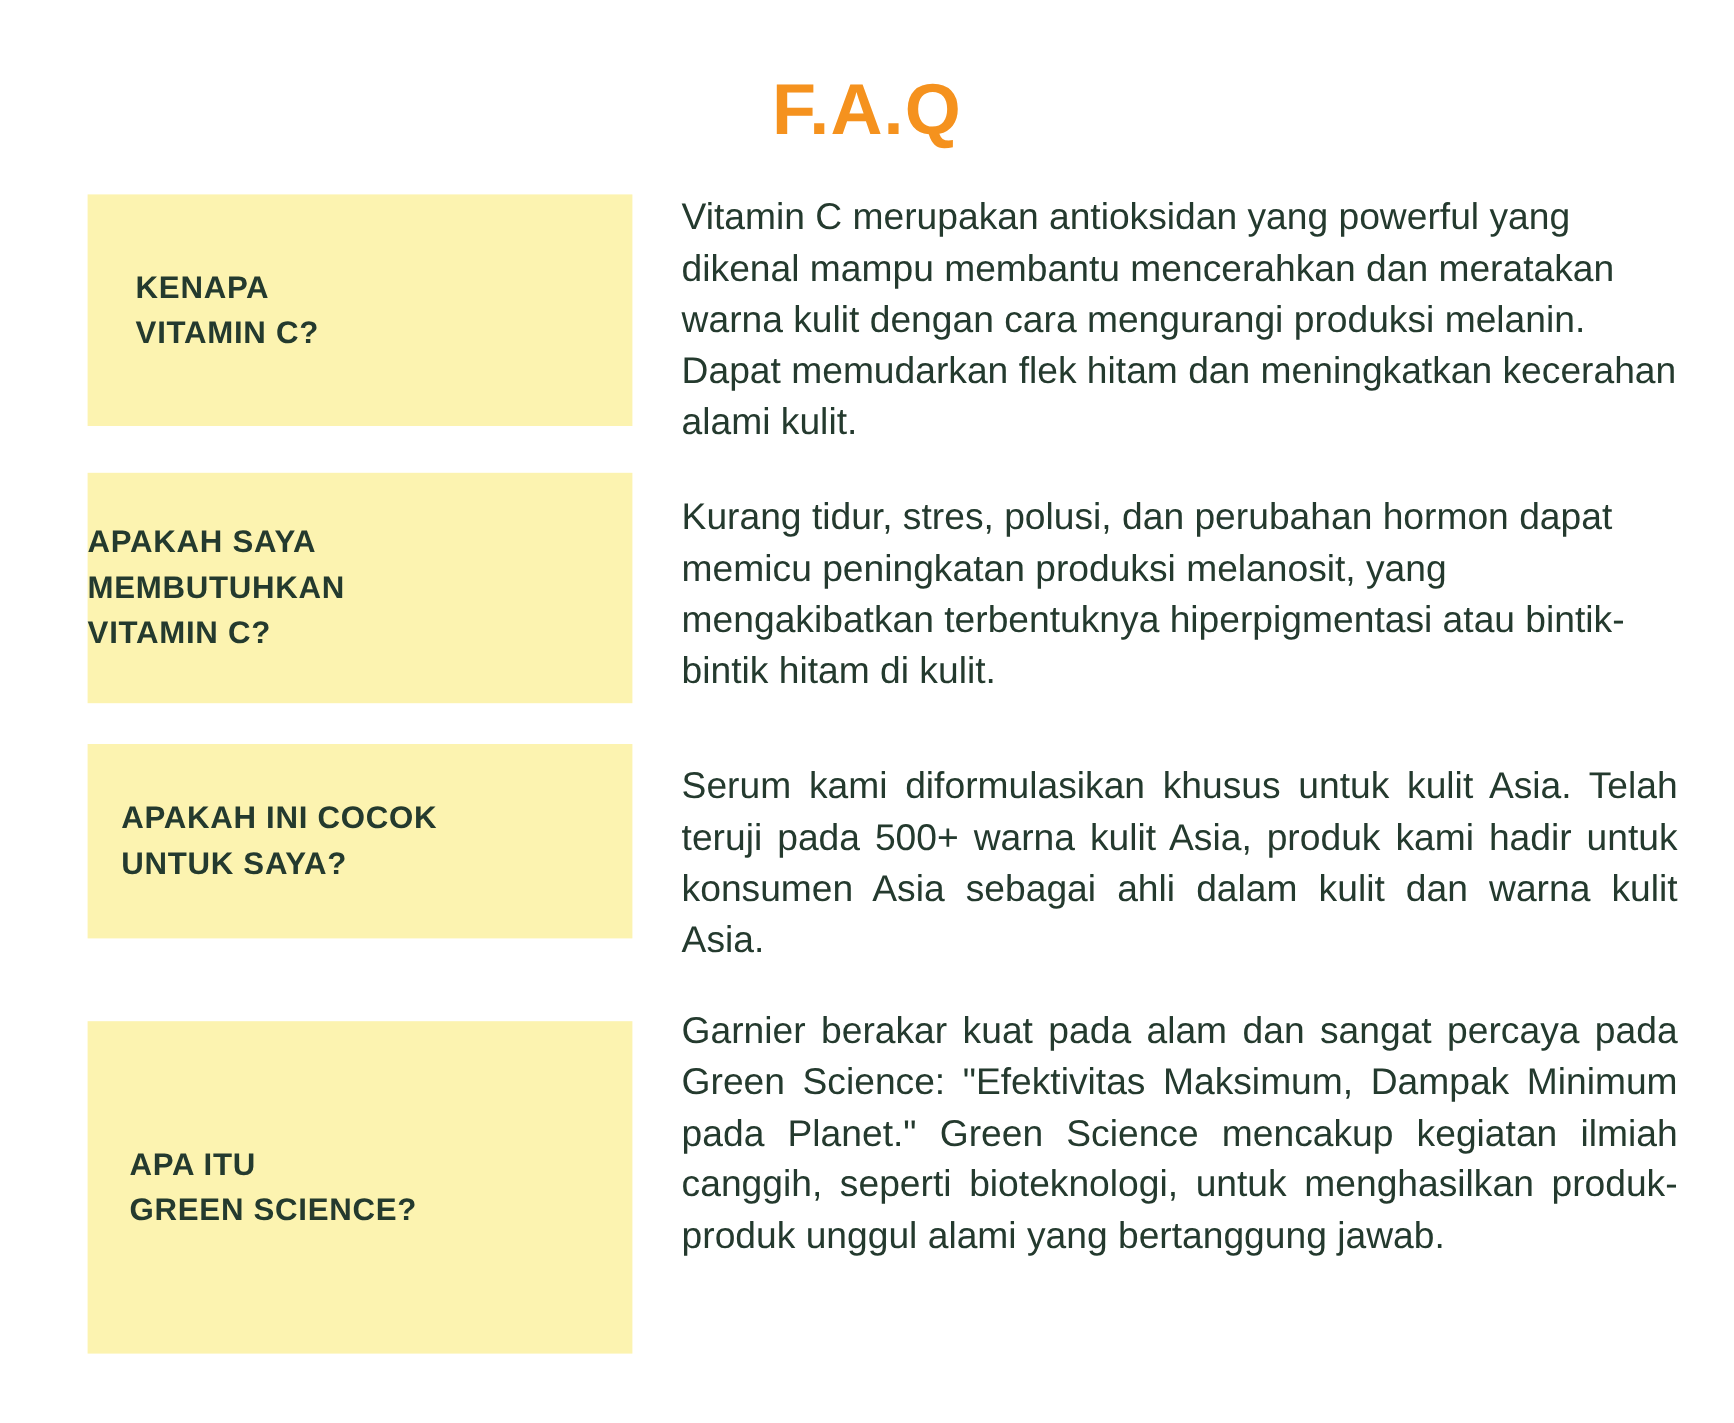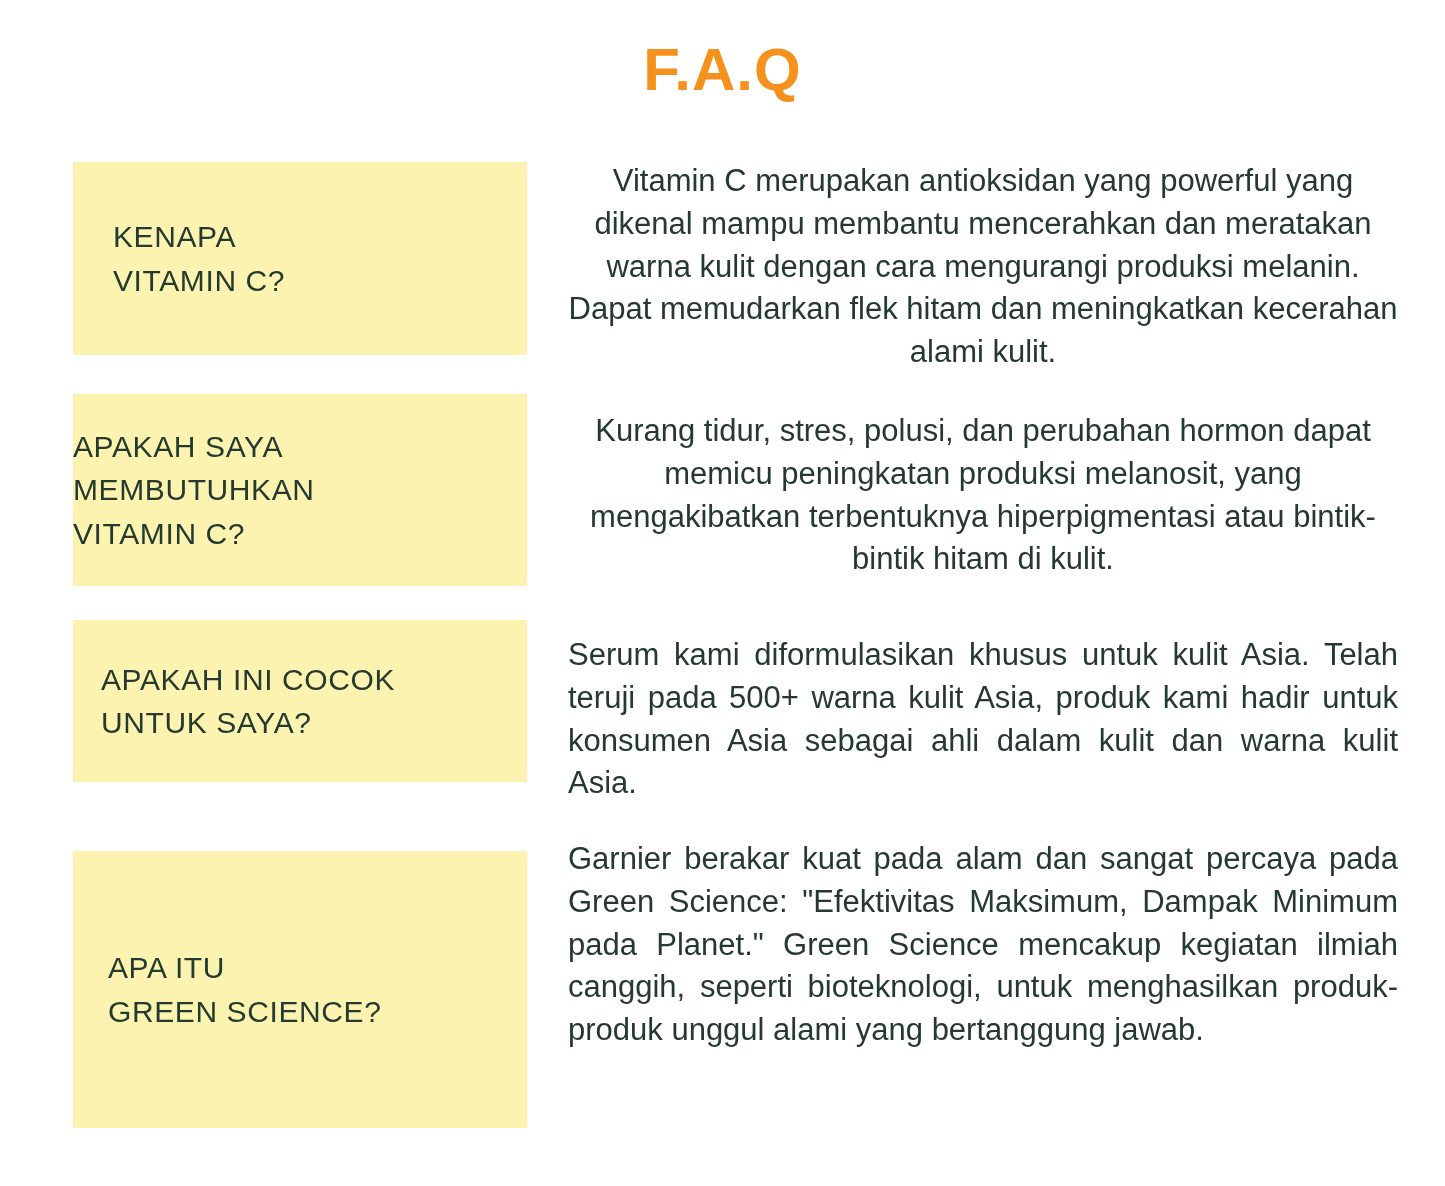--- a/index.html
+++ b/index.html
@@ -11,21 +11,21 @@
     width: 1445px;
     height: 1186px;
     position: relative;
     font-family: "Liberation Sans", sans-serif;
     overflow: hidden;
   }
 
   .page-title {
     position: absolute;
     left: 0;
-    top: 40px;
+    top: 62px;
     width: 1445px;
     text-align: center;
     font-size: 60px;
     font-weight: bold;
     letter-spacing: 1px;
     color: #F5921E;
     line-height: 1;
   }
 
   .faq-list {
@@ -47,37 +47,37 @@
     left: 73px;
     width: 454px;
     background: #FCF3B0;
     box-sizing: border-box;
     display: flex;
     align-items: center;
   }
 
   .q-text {
     color: #243A2E;
-    font-weight: normal;
-    font-size: 30px;
+    font-weight: bold;
+    font-size: 26px;
     line-height: 1.45;
     letter-spacing: 0.6px;
     white-space: pre-line;
   }
 
   .a-text {
     position: absolute;
     left: 568px;
     width: 830px;
     color: #243A2E;
     font-size: 31px;
     line-height: 1.38;
     text-align: justify;
   }
-  .a-text.left-align { text-align: center; }
+  .a-text.left-align { text-align: left; }
 
   
   #row-1 { top: 0; }
   #row-1 .q-box { top: 162px; height: 193px; padding-left: 40px; }
   #row-1 .a-text { top: 160px; }
 
   
   #row-2 { top: 0; }
   #row-2 .q-box { top: 394px; height: 192px; }
   #row-2 .a-text { top: 410px; }

